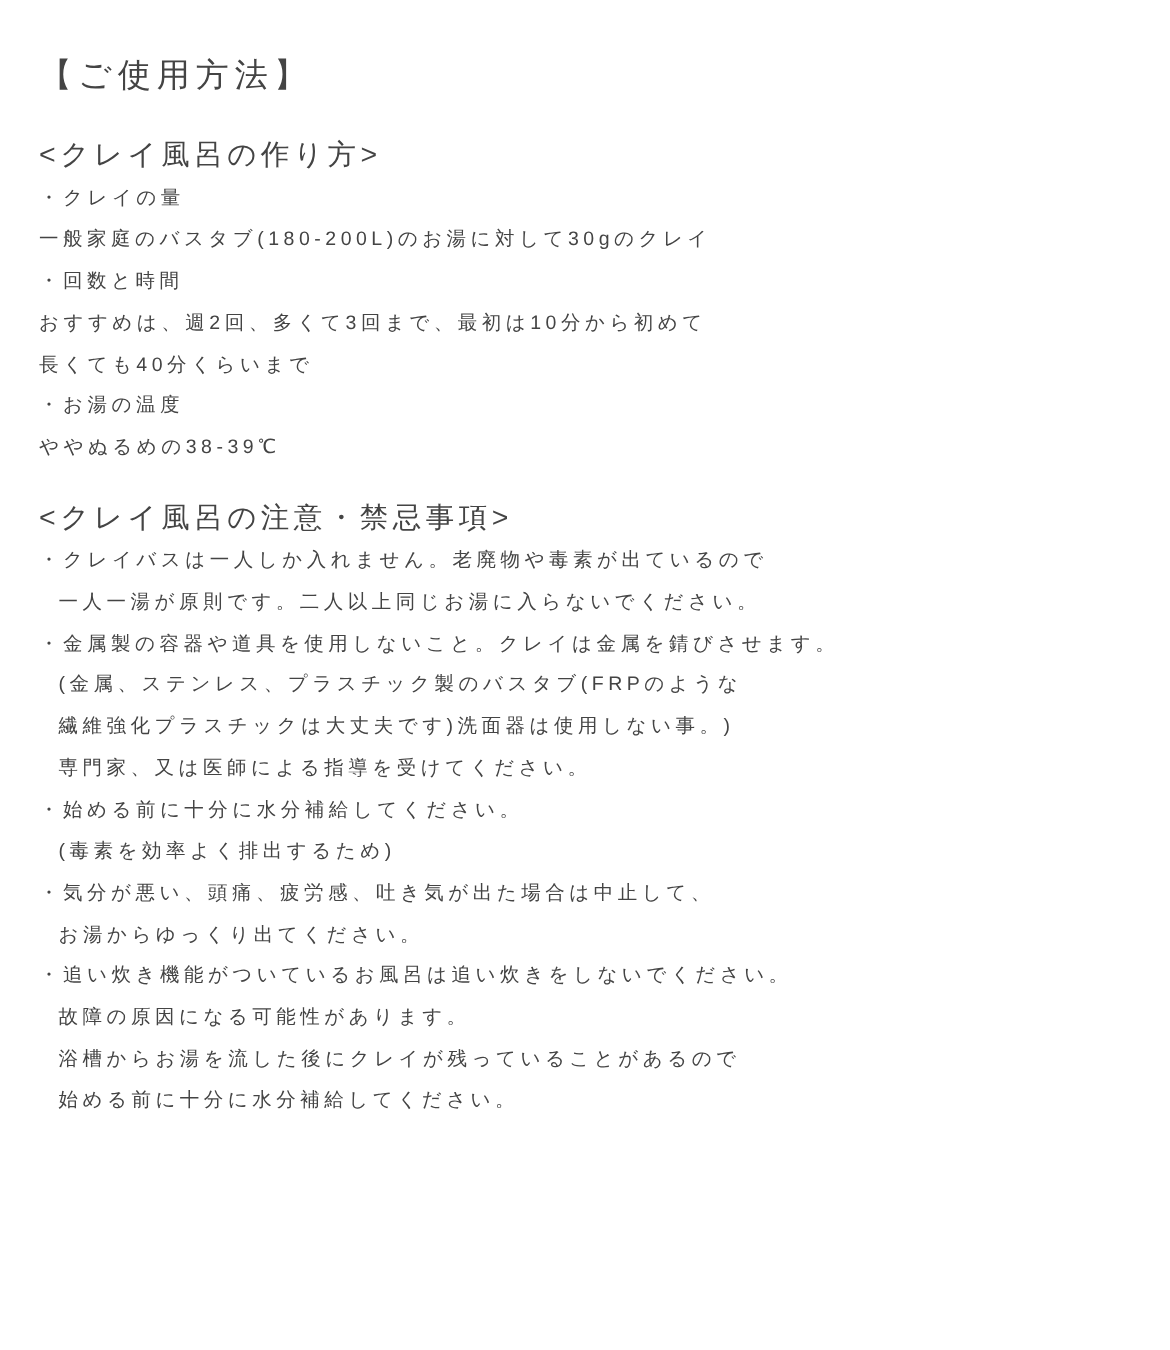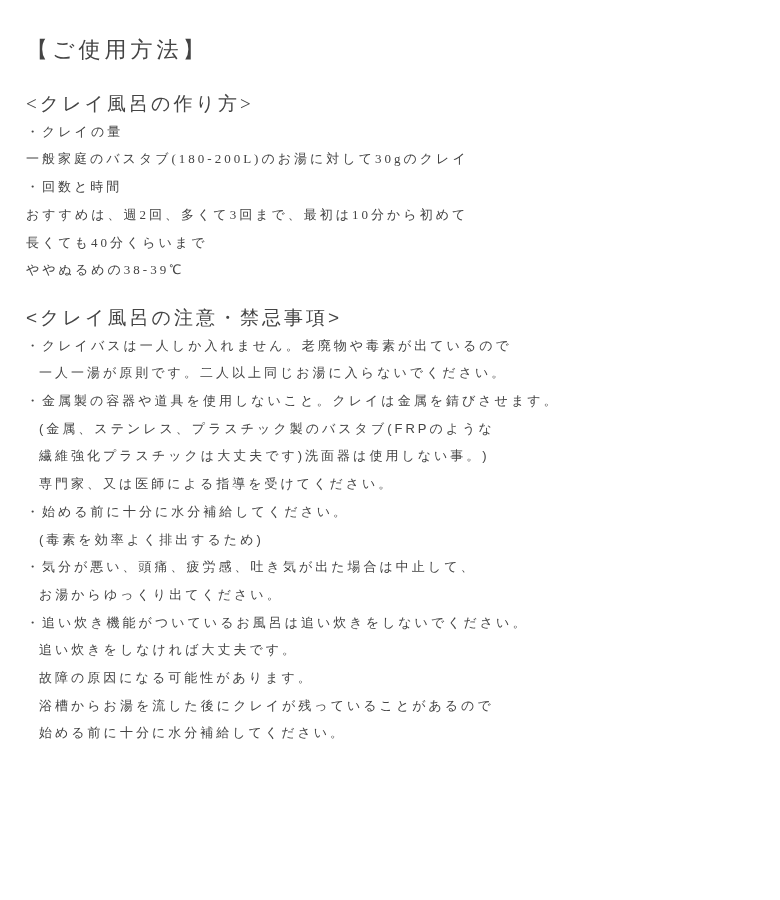--- a/index.html
+++ b/index.html
@@ -20,21 +20,20 @@
   }
   .title {
     font-size: 22px;
     line-height: 27px;
     letter-spacing: 4px;
     font-weight: 400;
     white-space: nowrap;
   }
   .section-how-to {
     margin-top: 27px;
-    font-family: Liberation Serif, serif;
   }
   .section-cautions {
     margin-top: 20px;
   }
   .heading {
     font-size: 19px;
     line-height: 27.7px;
     letter-spacing: 3px;
     white-space: nowrap;
   }
@@ -56,38 +55,38 @@
   <div class="title">【ご使用方法】</div>
 
   <div class="section-how-to">
     <div class="heading">&lt;クレイ風呂の作り方&gt;</div>
     <div>
         <div class="line">・クレイの量</div>
         <div class="line">一般家庭のバスタブ(180-200L)のお湯に対して30gのクレイ</div>
         <div class="line">・回数と時間</div>
         <div class="line">おすすめは、週2回、多くて3回まで、最初は10分から初めて</div>
         <div class="line">長くても40分くらいまで</div>
+        <div class="line">・お湯の温度</div>
         <div class="line">ややぬるめの38-39℃</div>
       </div>
   </div>
 
   <div class="section-cautions">
     <div class="heading">&lt;クレイ風呂の注意・禁忌事項&gt;</div>
     <div>
         <div class="line">・クレイバスは一人しか入れません。老廃物や毒素が出ているので</div>
         <div class="line indent">一人一湯が原則です。二人以上同じお湯に入らないでください。</div>
         <div class="line">・金属製の容器や道具を使用しないこと。クレイは金属を錆びさせます。</div>
         <div class="line indent">(金属、ステンレス、プラスチック製のバスタブ(FRPのような</div>
         <div class="line indent">繊維強化プラスチックは大丈夫です)洗面器は使用しない事。)</div>
         <div class="line indent">専門家、又は医師による指導を受けてください。</div>
         <div class="line">・始める前に十分に水分補給してください。</div>
         <div class="line indent">(毒素を効率よく排出するため)</div>
         <div class="line">・気分が悪い、頭痛、疲労感、吐き気が出た場合は中止して、</div>
         <div class="line indent">お湯からゆっくり出てください。</div>
         <div class="line">・追い炊き機能がついているお風呂は追い炊きをしないでください。</div>
-        <div class="line indent">追い炊きをしなければ大丈夫です。</div>
         <div class="line indent">故障の原因になる可能性があります。</div>
         <div class="line indent">浴槽からお湯を流した後にクレイが残っていることがあるので</div>
         <div class="line indent">始める前に十分に水分補給してください。</div>
       </div>
   </div>
 
 </div>
 
 </body></html>

